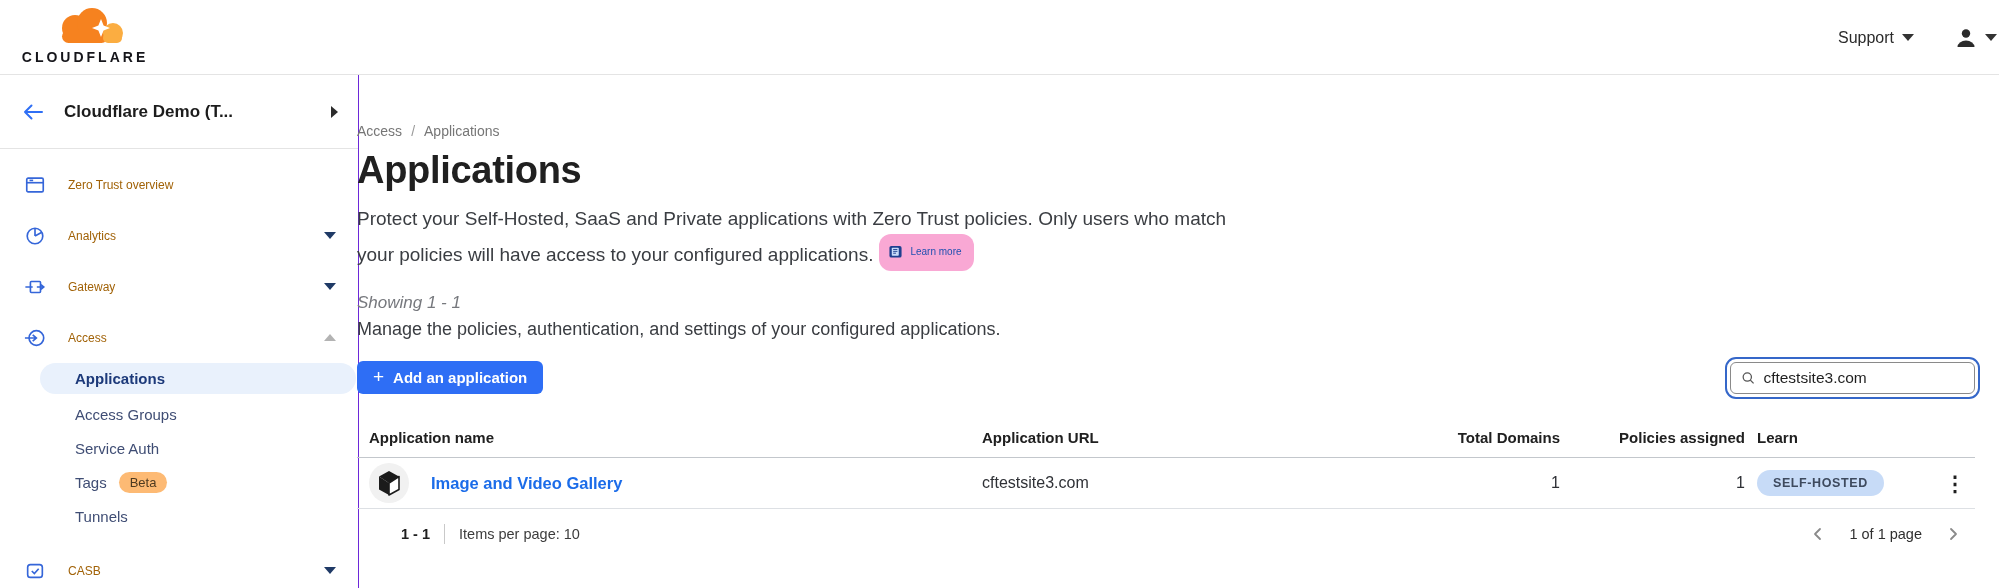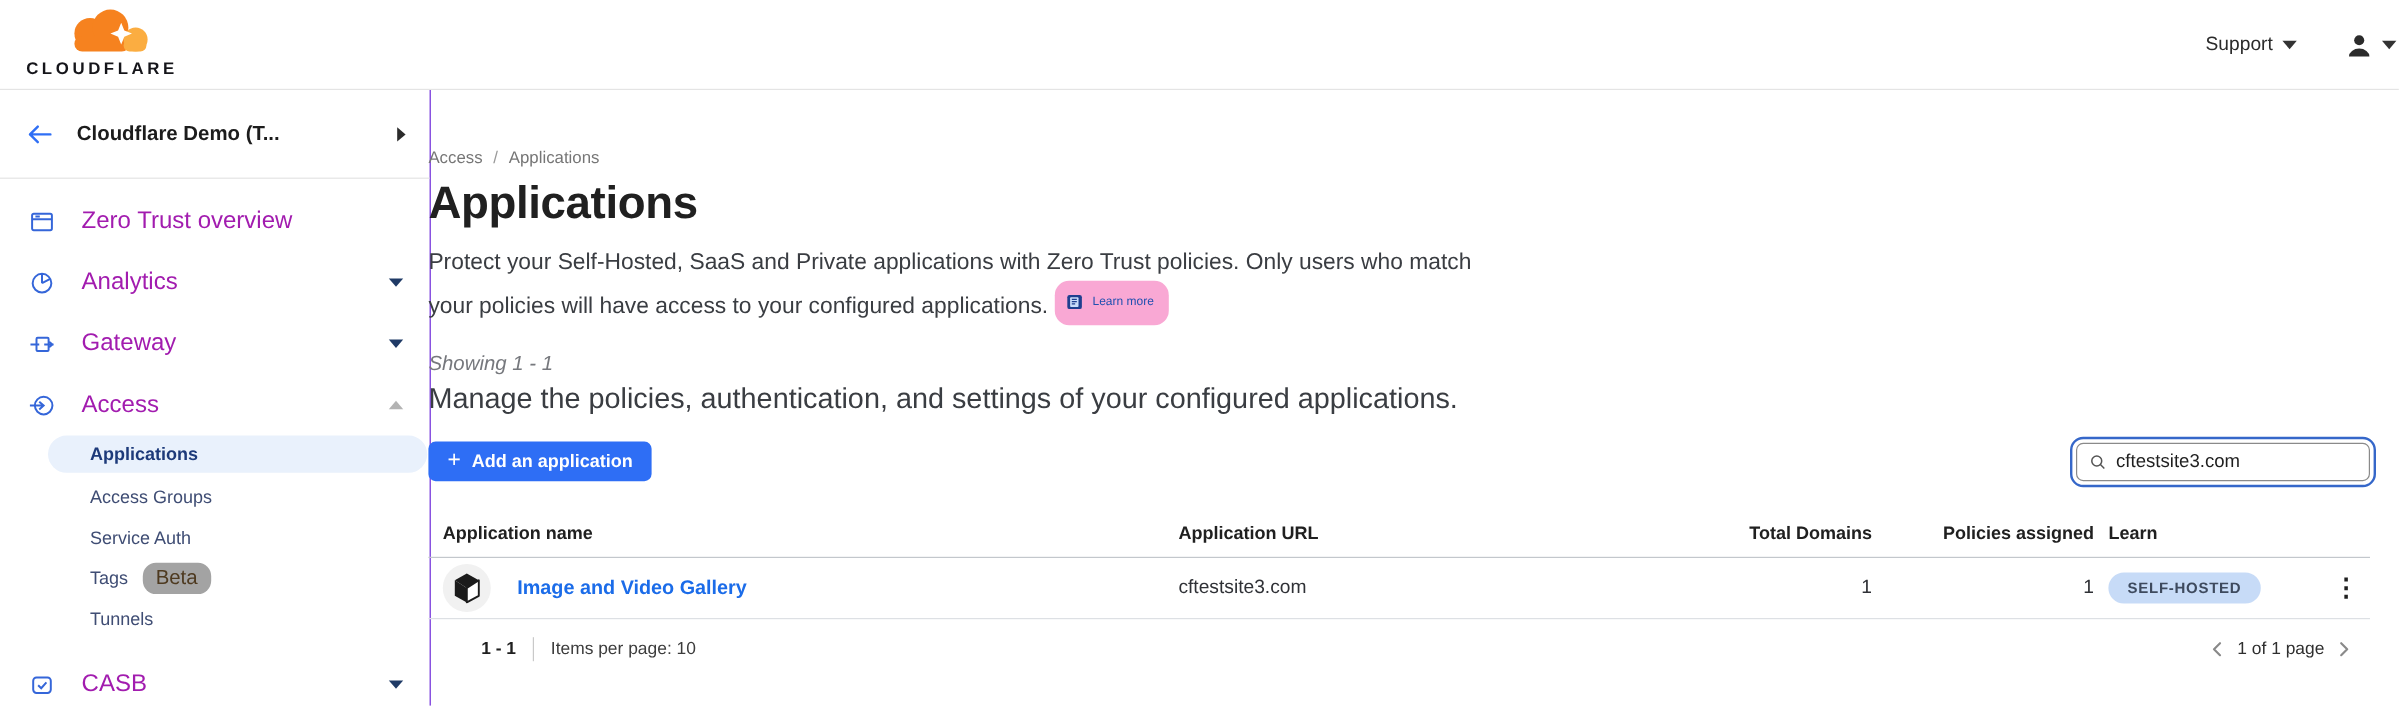--- a/index.html
+++ b/index.html
@@ -26,52 +26,52 @@
     border-right:1px solid #6d28d9; background:#fff; }
   .account-row { height:74px; border-bottom:1px solid #e4e4e4; display:flex;
     align-items:center; padding:0 20px 0 22px; gap:20px; }
   .account-name { font-size:17px; font-weight:700; color:#1c1c1c; flex:1;
     white-space:nowrap; overflow:hidden; }
   .tri-right { width:0; height:0; border-top:6px solid transparent;
     border-bottom:6px solid transparent; border-left:7px solid #2b2b2b; }
   .nav { padding-top:10px; }
   .nav-item { height:51px; display:flex; align-items:center; padding:0 22px 0 24px;
     gap:22px; cursor:pointer; }
-  .nav-item .nlabel { font-size:20px; color:#a21caf; flex:1; }
+  .nav-item .nlabel { font-size:12px; color:#a16207; flex:1; }
   .nicon { width:22px; height:22px; color:#3566d9; display:flex; align-items:center; }
   .chev-down { width:0; height:0; border-left:6px solid transparent;
     border-right:6px solid transparent; border-top:7px solid #1f3a66; }
   .chev-up { width:0; height:0; border-left:6px solid transparent;
     border-right:6px solid transparent; border-bottom:7px solid #b3b3b3; }
   .subnav { }
   .sub-item { height:34px; display:flex; align-items:center; padding-left:75px;
     font-size:15px; color:#3f4d74; cursor:pointer; gap:12px; }
   .sub-item.active { height:31px; margin:0 2px 3px 40px; padding-left:35px;
     background:#e9f1fc; border-radius:16px; font-weight:700; color:#1d3a7a; }
-  .beta-badge { background:#a3a3a3; color:#4e3a20; font-size:17px;
+  .beta-badge { background:#fdba74; color:#4e3a20; font-size:13px;
     padding:3px 11px; border-radius:11px; }
   .nav-gap { height:12px; }
 
   
   .main { position:absolute; left:316px; top:75px; right:0; bottom:0;
     padding:0 24px 0 41px; }
   .breadcrumb { margin-top:48px; font-size:14px; color:#767676; display:flex; gap:9px; }
   .breadcrumb .sep { color:#9a9a9a; }
   .crumb { cursor:pointer; }
   h1.page-title { margin-top:10px; font-size:38px; font-weight:700; color:#202020;
     letter-spacing:-0.3px; }
   .desc { margin-top:12px; max-width:885px; font-size:19px; line-height:30px;
     color:#3a3d42; }
   .learn-more { display:inline-flex; align-items:center; gap:7px; background:#f9a8d4;
     color:#2050b0; font-size:10px; font-weight:500; padding:3px 12px 4px 9px;
     border-radius:12px; vertical-align:2px; margin-left:6px; cursor:pointer; }
   .section-head { margin-top:22px; display:flex; align-items:baseline; gap:15px; }
   .section-title { font-size:28px; font-weight:700; color:#202020; }
   .showing { font-size:17px; font-style:italic; color:#76787d; }
-  .section-sub { margin-top:6px; font-size:24px; color:#3a3d42; }
+  .section-sub { margin-top:6px; font-size:18px; color:#3a3d42; }
 
   .controls { margin-top:21px; display:flex; align-items:center; justify-content:space-between; }
   .add-btn { background:#2e6ef5; color:#fff; border:none; border-radius:6px;
     height:33px; padding:0 16px; font-size:15px; font-weight:700;
     font-family:"Liberation Sans",sans-serif; display:flex; align-items:center;
     gap:9px; cursor:pointer; }
   .plus { font-size:19px; font-weight:400; line-height:1; margin-top:-2px; }
   .search-wrap { display:flex; align-items:center; width:245px; height:32px;
     border:1px solid #8a8a8a; border-radius:6px; outline:2px solid #3567c9;
     outline-offset:3px; padding:0 10px; gap:8px; background:#fff; }
@@ -94,21 +94,21 @@
     font-size:12.5px; font-weight:700; letter-spacing:0.6px; padding:6px 16px;
     border-radius:13px; }
   .kebab { font-size:21px; font-weight:700; color:#1f1f1f; text-align:center;
     cursor:pointer; line-height:1; }
 
   .pager { margin-top:15px; display:flex; align-items:center; justify-content:space-between;margin-left:44px; }
   .pager-left { display:flex; align-items:center; gap:14px; }
   .range { font-size:14.5px; font-weight:700; color:#202020; }
   .vdiv { width:1px; height:20px; background:#c9c9c9; }
   .per-page { font-size:14.5px; color:#3c3c3c; }
-  .pager-right { display:flex; align-items:center; gap:8px; margin-right:14px; }
+  .pager-right { display:flex; align-items:center; gap:23px; margin-right:14px; }
   .page-info { font-size:14.5px; color:#2f2f2f; }
   .pchev { display:flex; align-items:center; cursor:pointer; }
 </style>
 </head>
 <body>
 
 <div class="topbar">
   <div class="logo">
     <svg width="96" height="42" viewBox="0 0 96 42">
       <g>

